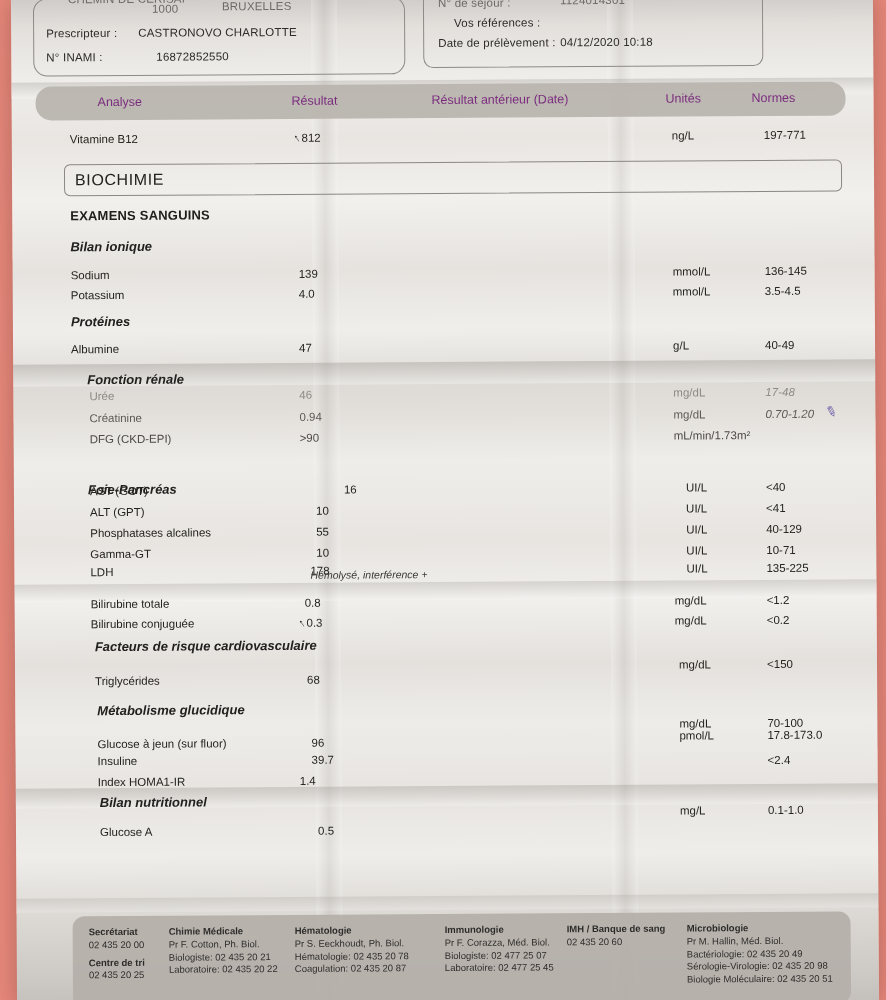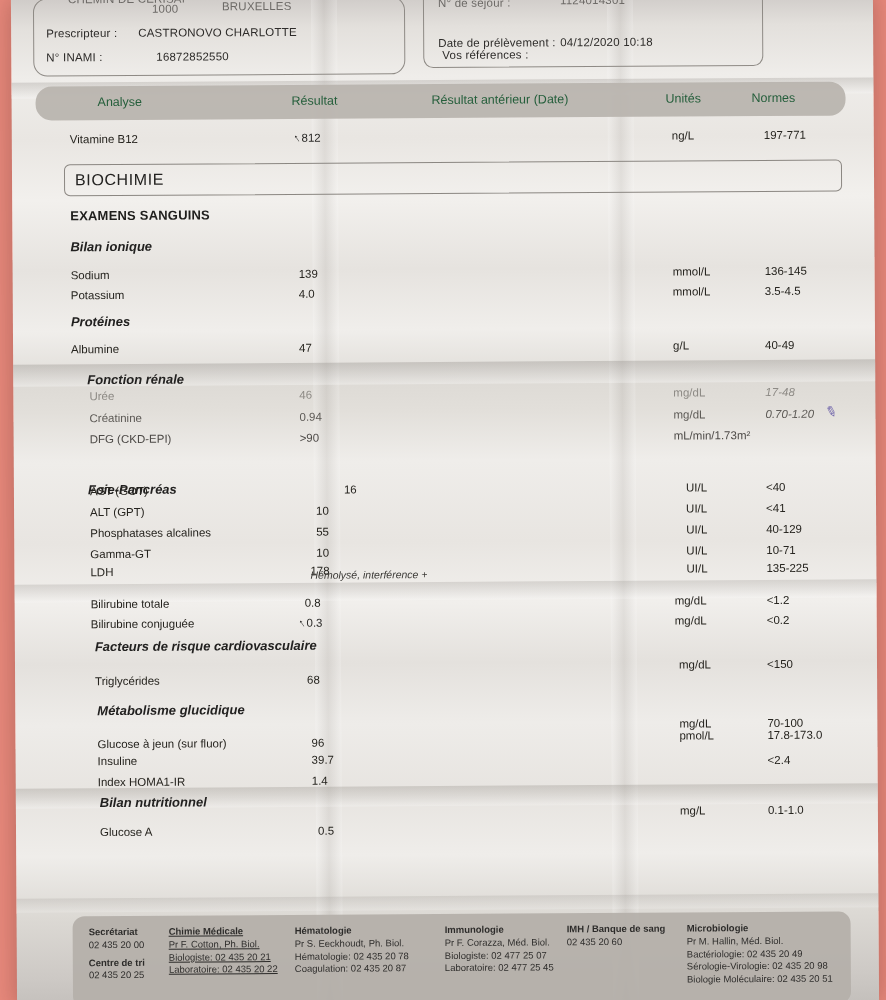--- a/index.html
+++ b/index.html
@@ -82,21 +82,21 @@
     left: 24px; top: 88px;
     width: 810px; height: 34px;
     background: #b9b4ae;
     border-radius: 16px;
     opacity: .92;
   }
   #colbar span {
     position: absolute;
     top: 9px;
     font-size: 12.5px;
-    color: #14532d;
+    color: #701a75;
   }
 
   
   .row { position: absolute; left: 0; right: 0; height: 18px; font-size: 11.5px; color: #26241f; }
   .row .lbl { position: absolute; left: 58px; }
   .row .val { position: absolute; left: 286px; }
   .row .unit { position: absolute; left: 660px; }
   .row .norm { position: absolute; left: 752px; }
 
   .handw { color: #2b2a28; }
@@ -161,21 +161,21 @@
       <span class="kv faint" style="left:188px; top:2px;">BRUXELLES</span>
       <span class="kv k" style="left:12px; top:28px;">Prescripteur :</span>
       <span class="kv k" style="left:104px; top:28px;">CASTRONOVO CHARLOTTE</span>
       <span class="kv k" style="left:12px; top:52px;">N° INAMI :</span>
       <span class="kv" style="left:122px; top:52px;">16872852550</span>
     </div>
 
     <div class="hdr-box" id="hdr-right">
       <span class="kv faint" style="left:14px; top:6px;">N° de séjour :</span>
       <span class="kv faint" style="left:136px; top:4px;">1124014301</span>
-      <span class="kv" style="left:18px; top:26px;margin-top:32px;">Vos références :</span>
+      <span class="kv" style="left:30px; top:26px;">Vos références :</span>
       <span class="kv" style="left:14px; top:46px;">Date de prélèvement :</span>
       <span class="kv" style="left:136px; top:46px;">04/12/2020 10:18</span>
     </div>
 
     <div id="colbar">
       <span style="left:62px;">Analyse</span>
       <span style="left:256px;">Résultat</span>
       <span style="left:396px;">Résultat antérieur (Date)</span>
       <span style="left:630px;">Unités</span>
       <span style="left:716px;">Normes</span>
@@ -298,41 +298,41 @@
       <span class="norm" style="top:-12px;">70-100</span>
     </div>
     <div class="row" style="top:757px;">
       <span class="lbl" style="left:82px;">Insuline</span>
       <span class="val" style="left:296px;">39.7</span>
       <span class="unit" style="left:664px; top:-22px;">pmol/L</span>
       <span class="norm" style="top:-22px;">17.8-173.0</span>
     </div>
     <div class="row" style="top:778px;">
       <span class="lbl" style="left:82px;">Index HOMA1-IR</span>
-      <span class="val" style="left:296px;">1.4</span>
+      <span class="val" style="left:284px;">1.4</span>
       <span class="norm" style="top:-18px;">&lt;2.4</span>
     </div>
 
     <div class="sub-h" style="left:84px; top:797px;">Bilan nutritionnel</div>
     <div class="row" style="top:828px;">
       <span class="lbl" style="left:84px;">Glucose A</span>
       <span class="val" style="left:302px;">0.5</span>
       <span class="unit" style="left:664px; top:-18px;">mg/L</span>
       <span class="norm" style="top:-18px;">0.1-1.0</span>
     </div>
 
     <div id="footer">
       <div class="fcol" style="left:16px;">
         <span class="h">Secrétariat</span>
         <div>02 435 20 00</div>
         <div style="height:5px;"></div>
         <div style="font-weight:bold;">Centre de tri</div>
         <div>02 435 20 25</div>
       </div>
-      <div class="fcol" style="left:96px;text-decoration:underline;">
+      <div class="fcol" style="left:96px;">
         <span class="h">Chimie Médicale</span>
         <div>Pr F. Cotton, Ph. Biol.</div>
         <div>Biologiste: 02 435 20 21</div>
         <div>Laboratoire: 02 435 20 22</div>
       </div>
       <div class="fcol" style="left:222px;">
         <span class="h">Hématologie</span>
         <div>Pr S. Eeckhoudt, Ph. Biol.</div>
         <div>Hématologie: 02 435 20 78</div>
         <div>Coagulation: 02 435 20 87</div>

